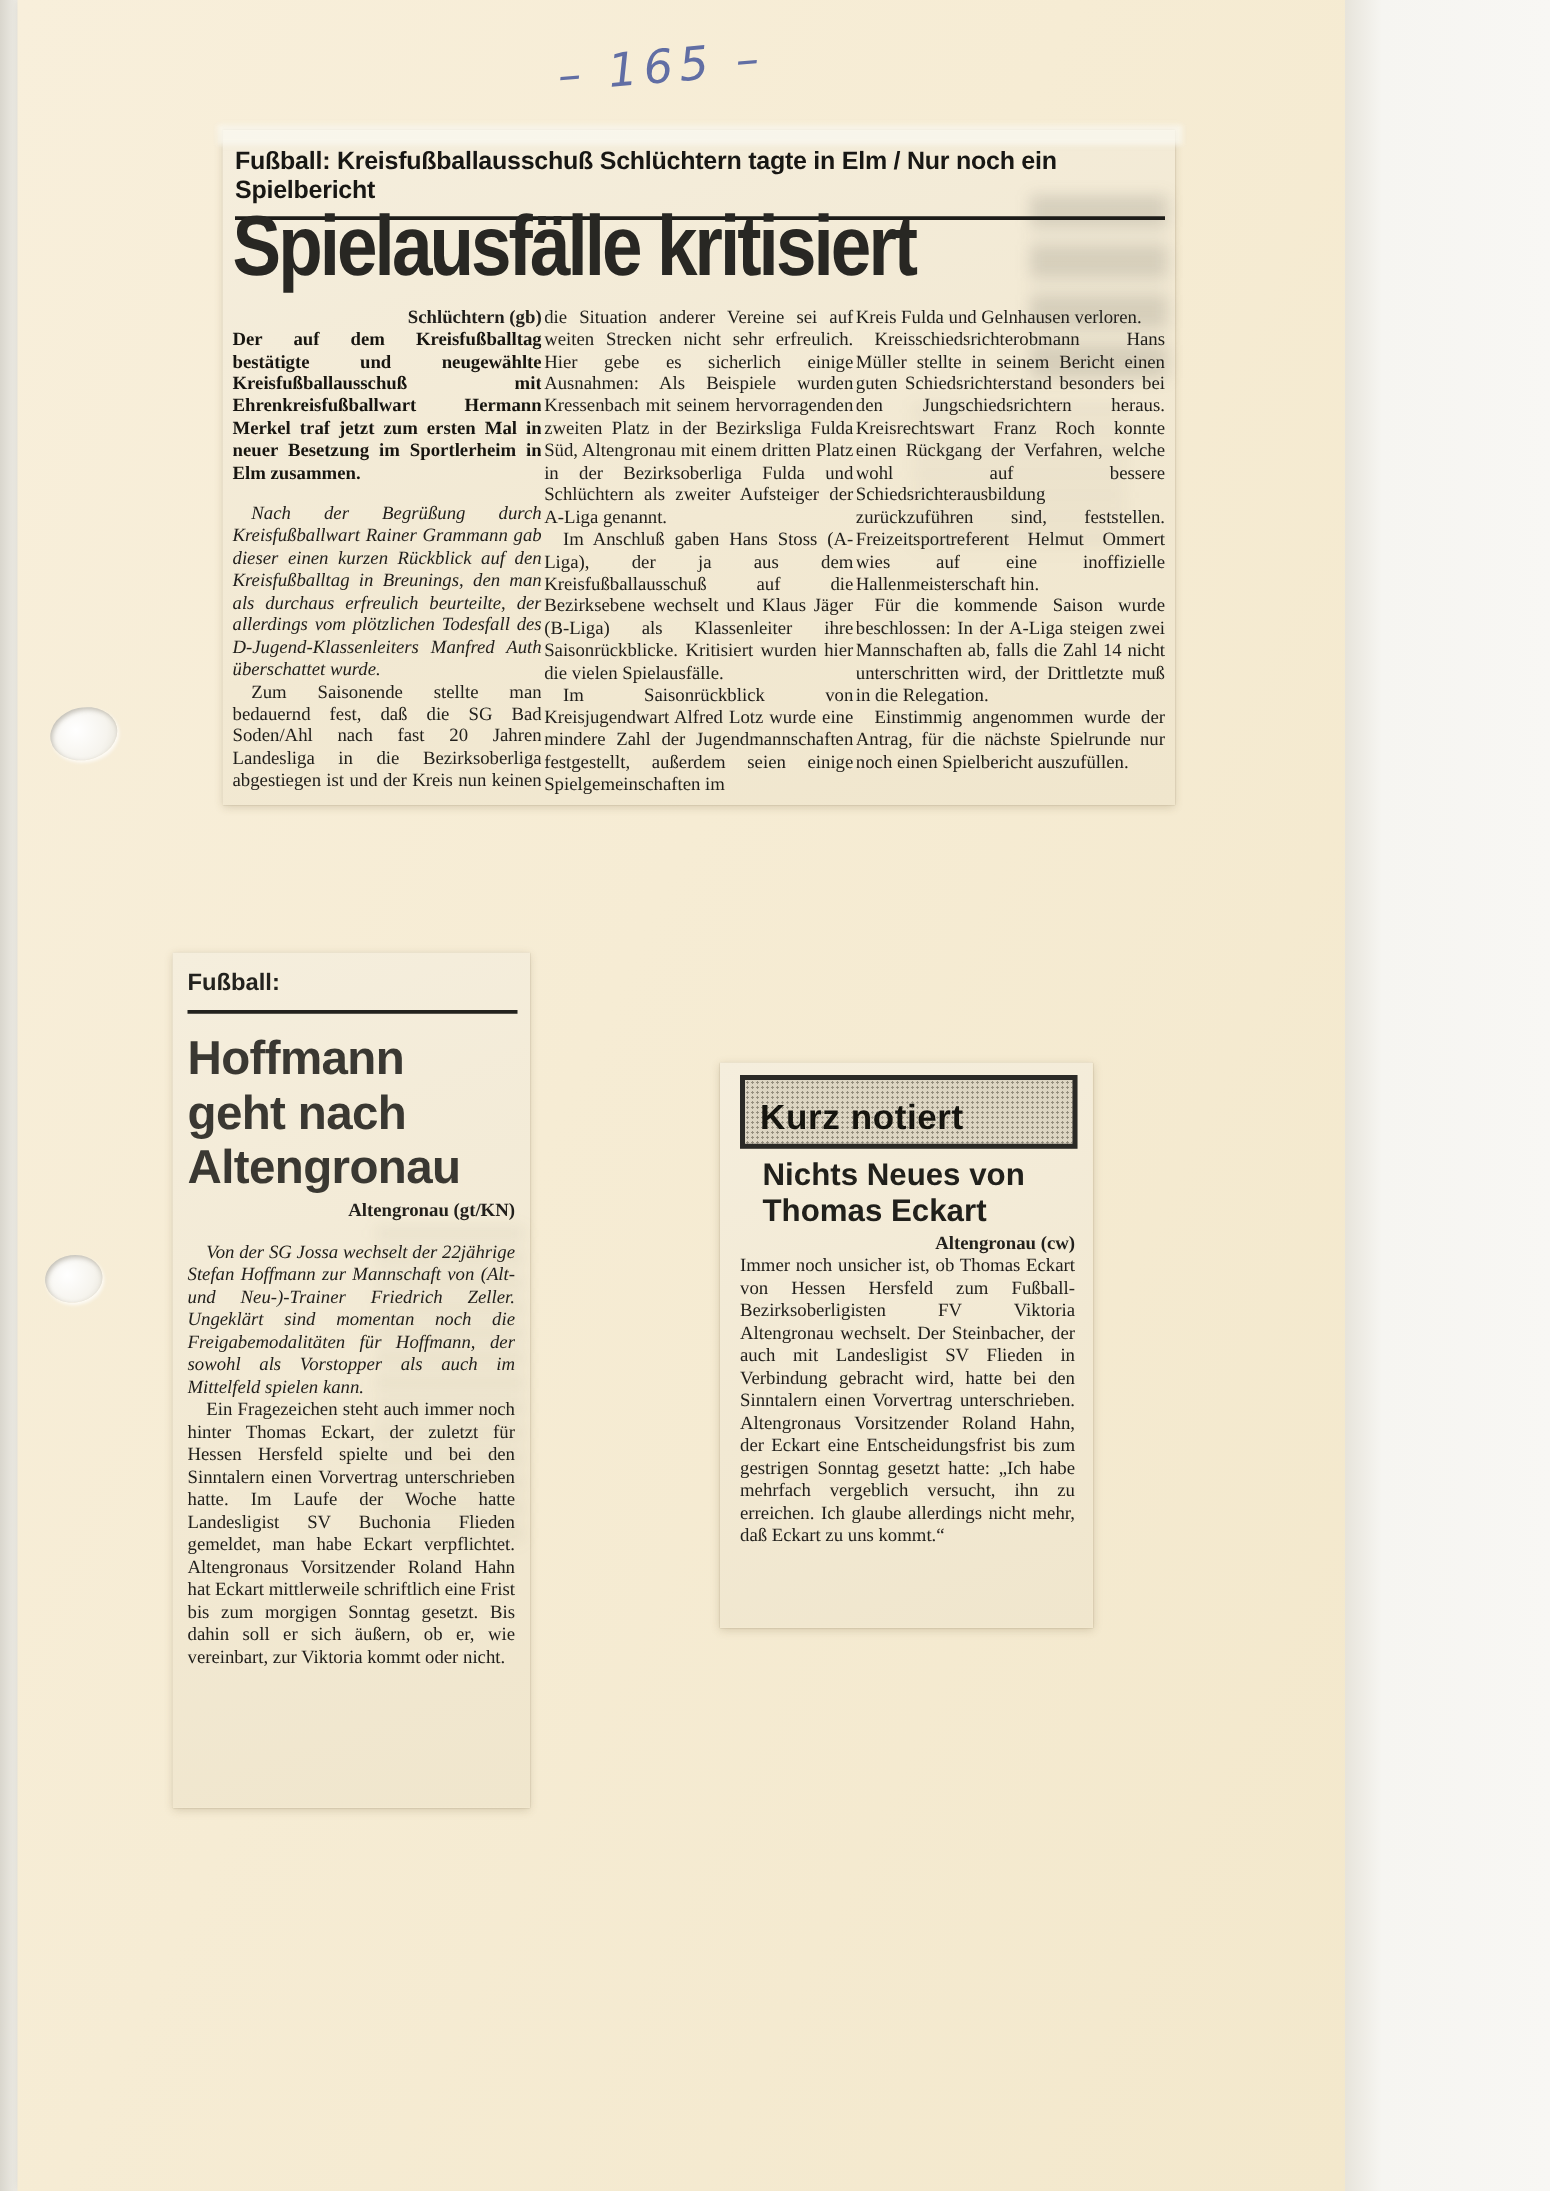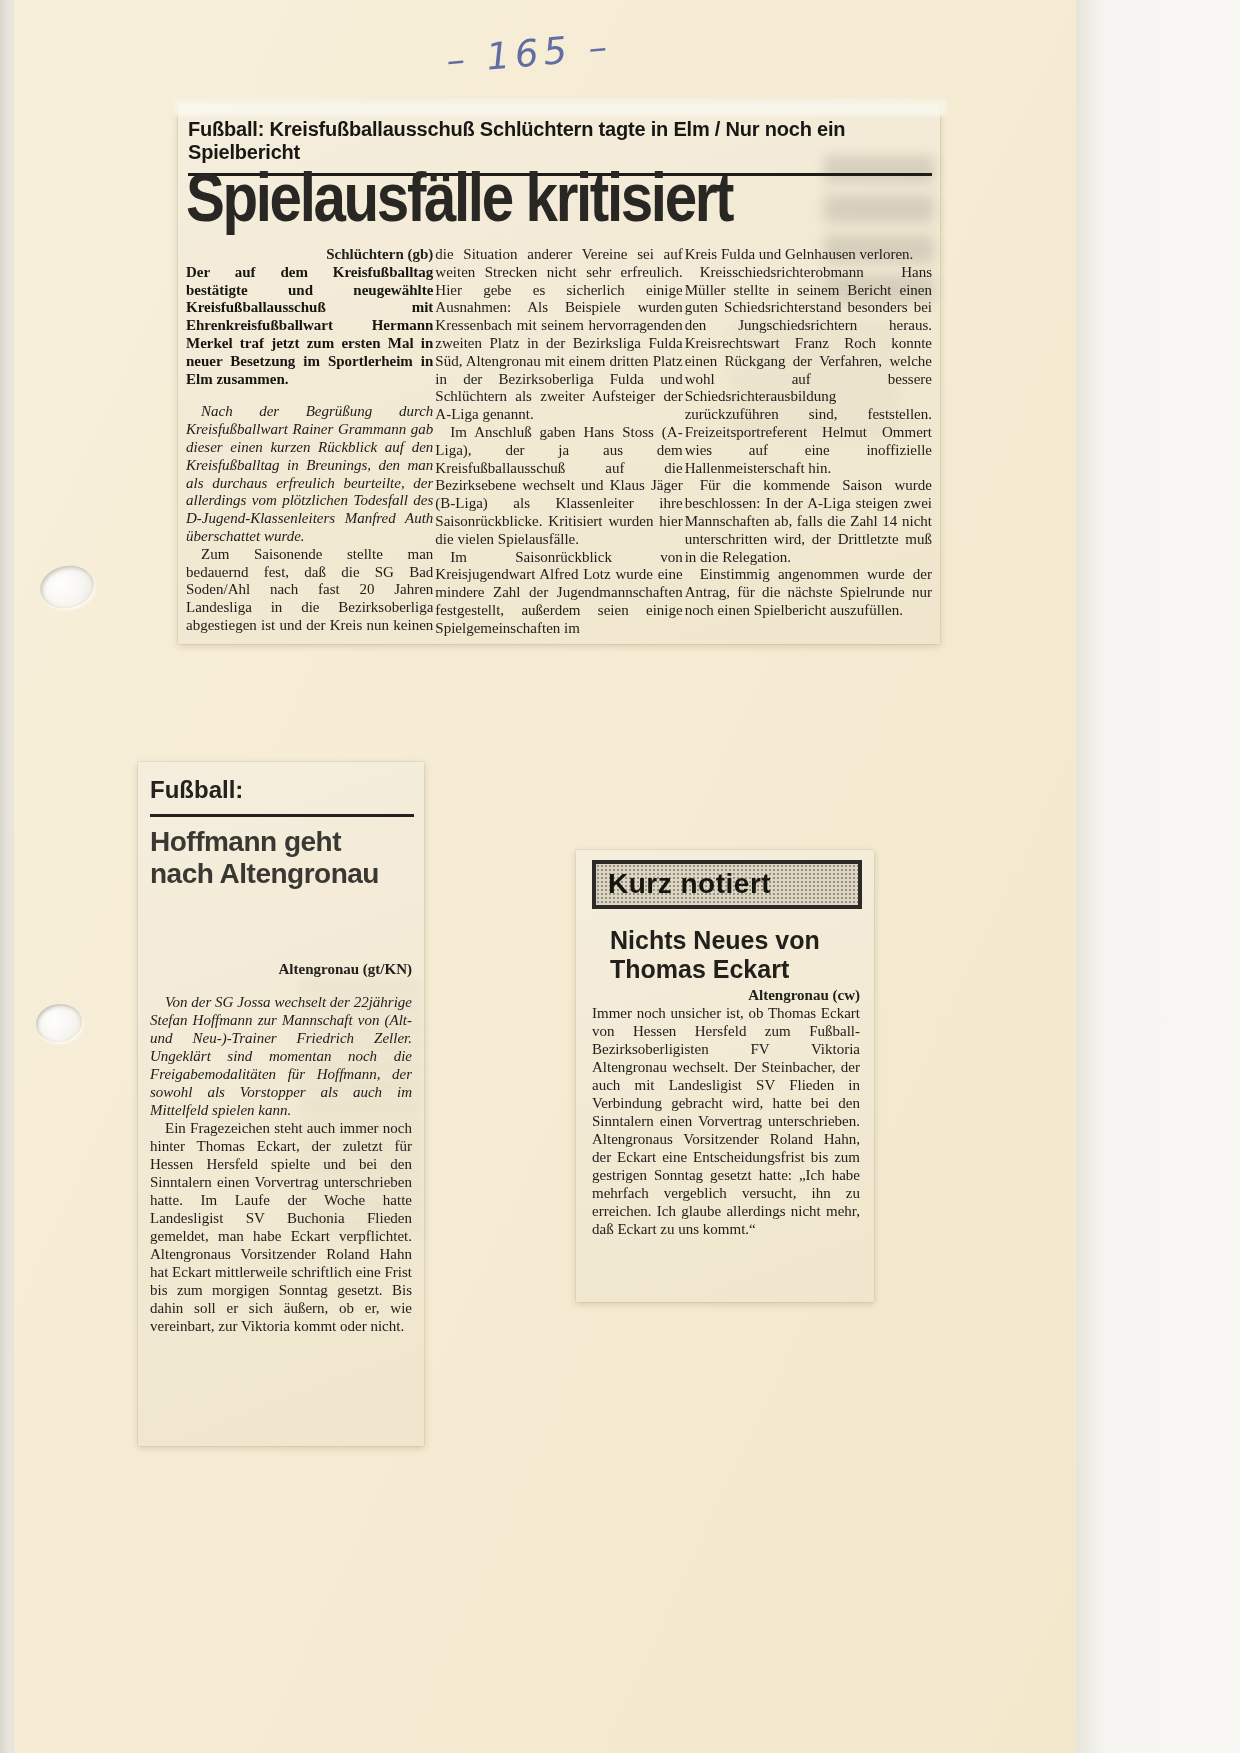--- a/index.html
+++ b/index.html
@@ -79,47 +79,47 @@
   .ghost-a { right:6px; top:52px; width:110px; height:150px;
     background:repeating-linear-gradient(180deg, rgba(70,68,60,.16) 0 26px, rgba(70,68,60,.02) 26px 40px); }
   .ghost-b { right:40px; top:220px; width:170px; height:120px;
     background:repeating-linear-gradient(180deg, rgba(90,88,70,.07) 0 8px, rgba(90,88,70,0) 8px 17px); }
 
   
   .clip2 { left:138px; top:762px; width:286px; height:684px; }
   .kicker2 {
     position:absolute; left:12px; top:14px; right:10px;
     font-family:"Liberation Sans", sans-serif; font-weight:700;
-    font-size:24px; color:#23221e;
+    font-size:19px; color:#23221e;
     border-bottom:3px solid #23221e; padding-bottom:10px;
   }
   .headline2 {
     position:absolute; left:12px; top:64px; width:250px;
     font-family:"Liberation Sans", sans-serif; font-weight:700;
-    font-size:28px; line-height:1.15; letter-spacing:-.5px; color:#3a3832;
+    font-size:38px; line-height:1.15; letter-spacing:-.5px; color:#3a3832;
   }
   .clip2-body {
     position:absolute; left:12px; top:198px; right:12px; bottom:24px; overflow:hidden;
     font-size:15px; line-height:18px; text-align:justify; color:#22201c;
     hyphens:auto; -webkit-hyphens:auto;
   }
   .ghost-c { right:4px; top:220px; width:120px; height:260px;
     background:repeating-linear-gradient(180deg, rgba(110,115,75,.08) 0 9px, rgba(110,115,75,0) 9px 20px); }
 
   
   .clip3 { left:576px; top:850px; width:298px; height:452px; }
   .notiert-box {
     position:absolute; left:16px; top:10px; right:12px;
     border:4px solid #2b2a26;
     background-color:#ddd5c3;
     background-image:radial-gradient(rgba(90,85,70,.55) 1px, transparent 1px);
     background-size:4px 4px;
     font-family:"Liberation Sans", sans-serif; font-weight:700;
     font-size:28px; letter-spacing:.5px; color:#16150f;
-    padding:4px 10px 5px 12px;
+    padding:14px 10px 5px 12px;
   }
   .headline3 {
     position:absolute; left:16px; top:76px; width:230px;
     font-family:"Liberation Sans", sans-serif; font-weight:700;
     font-size:25px; line-height:1.15; color:#21201b;margin-left:18px;
   }
   .clip3-body {
     position:absolute; left:16px; top:136px; right:14px; bottom:30px; overflow:hidden;
     font-size:15px; line-height:18px; text-align:justify; color:#22201c;
     hyphens:auto; -webkit-hyphens:auto;

